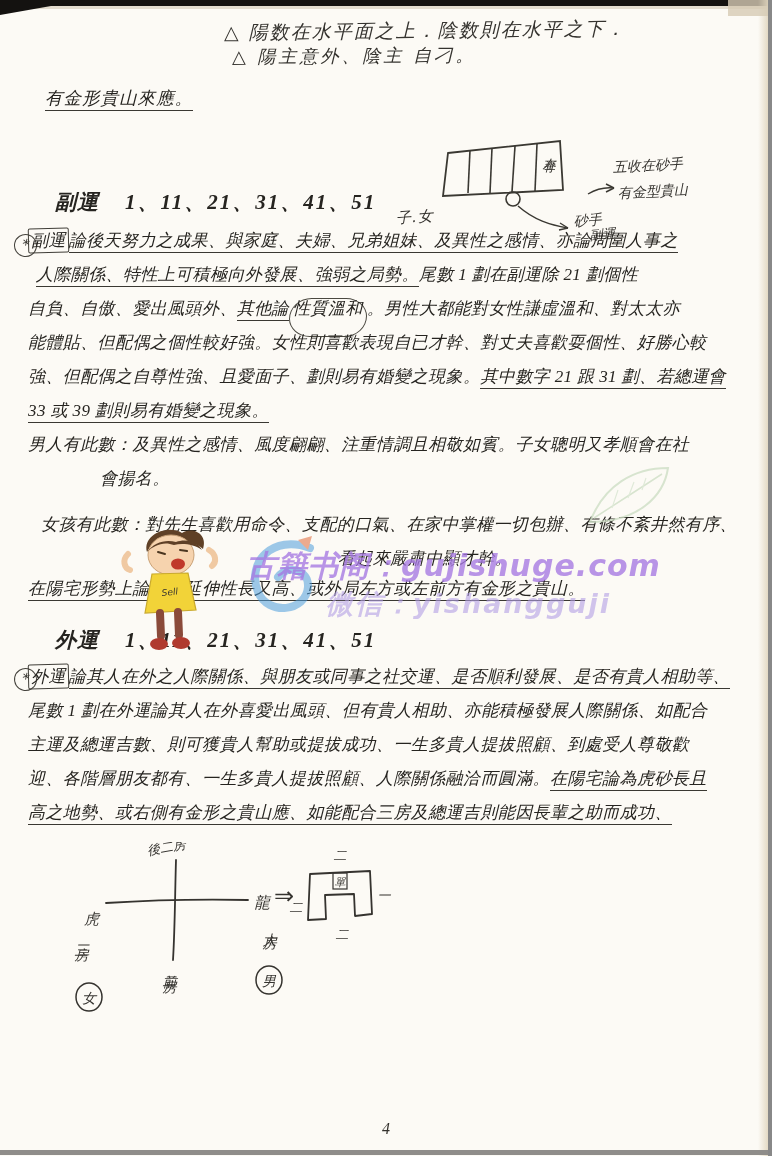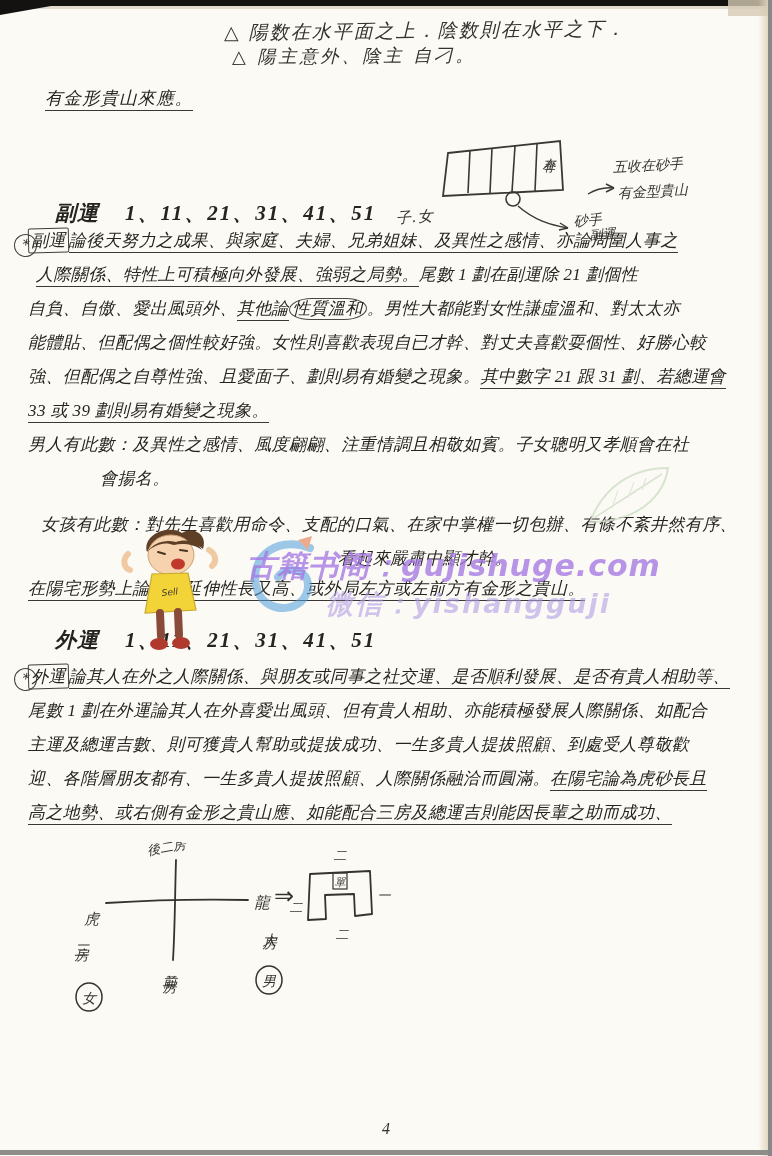--- a/index.html
+++ b/index.html
@@ -22,27 +22,27 @@
   .abs{position:absolute;}
 
   .top-note1{top:18px;left:224px;font-size:19px;letter-spacing:2px;transform:rotate(-.6deg);}
   .top-note2{top:44px;left:232px;font-size:18px;letter-spacing:3px;transform:rotate(-.4deg);}
 
   .intro{top:86px;left:45px;font-size:17.5px;letter-spacing:1px;}
   .intro span{border-bottom:1.4px solid #3a3832;padding-bottom:2px;}
 
   .heading{left:55px;font-size:21px;font-weight:700;letter-spacing:1px;white-space:nowrap;}
   .heading .nums{margin-left:26px;letter-spacing:2px;}
-  .h-fuyun{top:199px;text-align:right;}
+  .h-fuyun{top:188px;text-align:right;}
   .h-waiyun{top:626px;}
 
   .textblock{left:28px;width:722px;}
   .tline{white-space:nowrap;line-height:34px;height:34px;font-size:17px;letter-spacing:.4px;}
   .u{border-bottom:1.4px solid #3a3832;padding-bottom:1.5px;}
-  .circled{border:1.4px solid #4a4840;border-radius:60% 55% 60% 55%/110% 95% 110% 95%;padding:0 3px 1px;}
+  .circled{border:1.4px solid #4a4840;border-radius:60% 55% 60% 55%/110% 95% 110% 95%;padding:0 3px 18px;}
   .boxed{border:1.5px solid #403e38;padding:0 2px;display:inline-block;line-height:23px;transform:rotate(-1.3deg);border-radius:2px;}
   .indent2{padding-left:72px;}
 
   .margin-mark{width:21px;height:21px;border:1.5px solid #44423c;border-radius:50%;
     font-size:15px;line-height:20px;text-align:center;transform:rotate(12deg);
     font-family:"DejaVu Sans",sans-serif;color:#35332f;}
   .mk1{top:234px;left:14px;}
   .mk2{top:668px;left:14px;}
 
   .hand-note-small{top:208px;left:396px;font-size:15px;letter-spacing:1px;transform:rotate(-4deg);}

